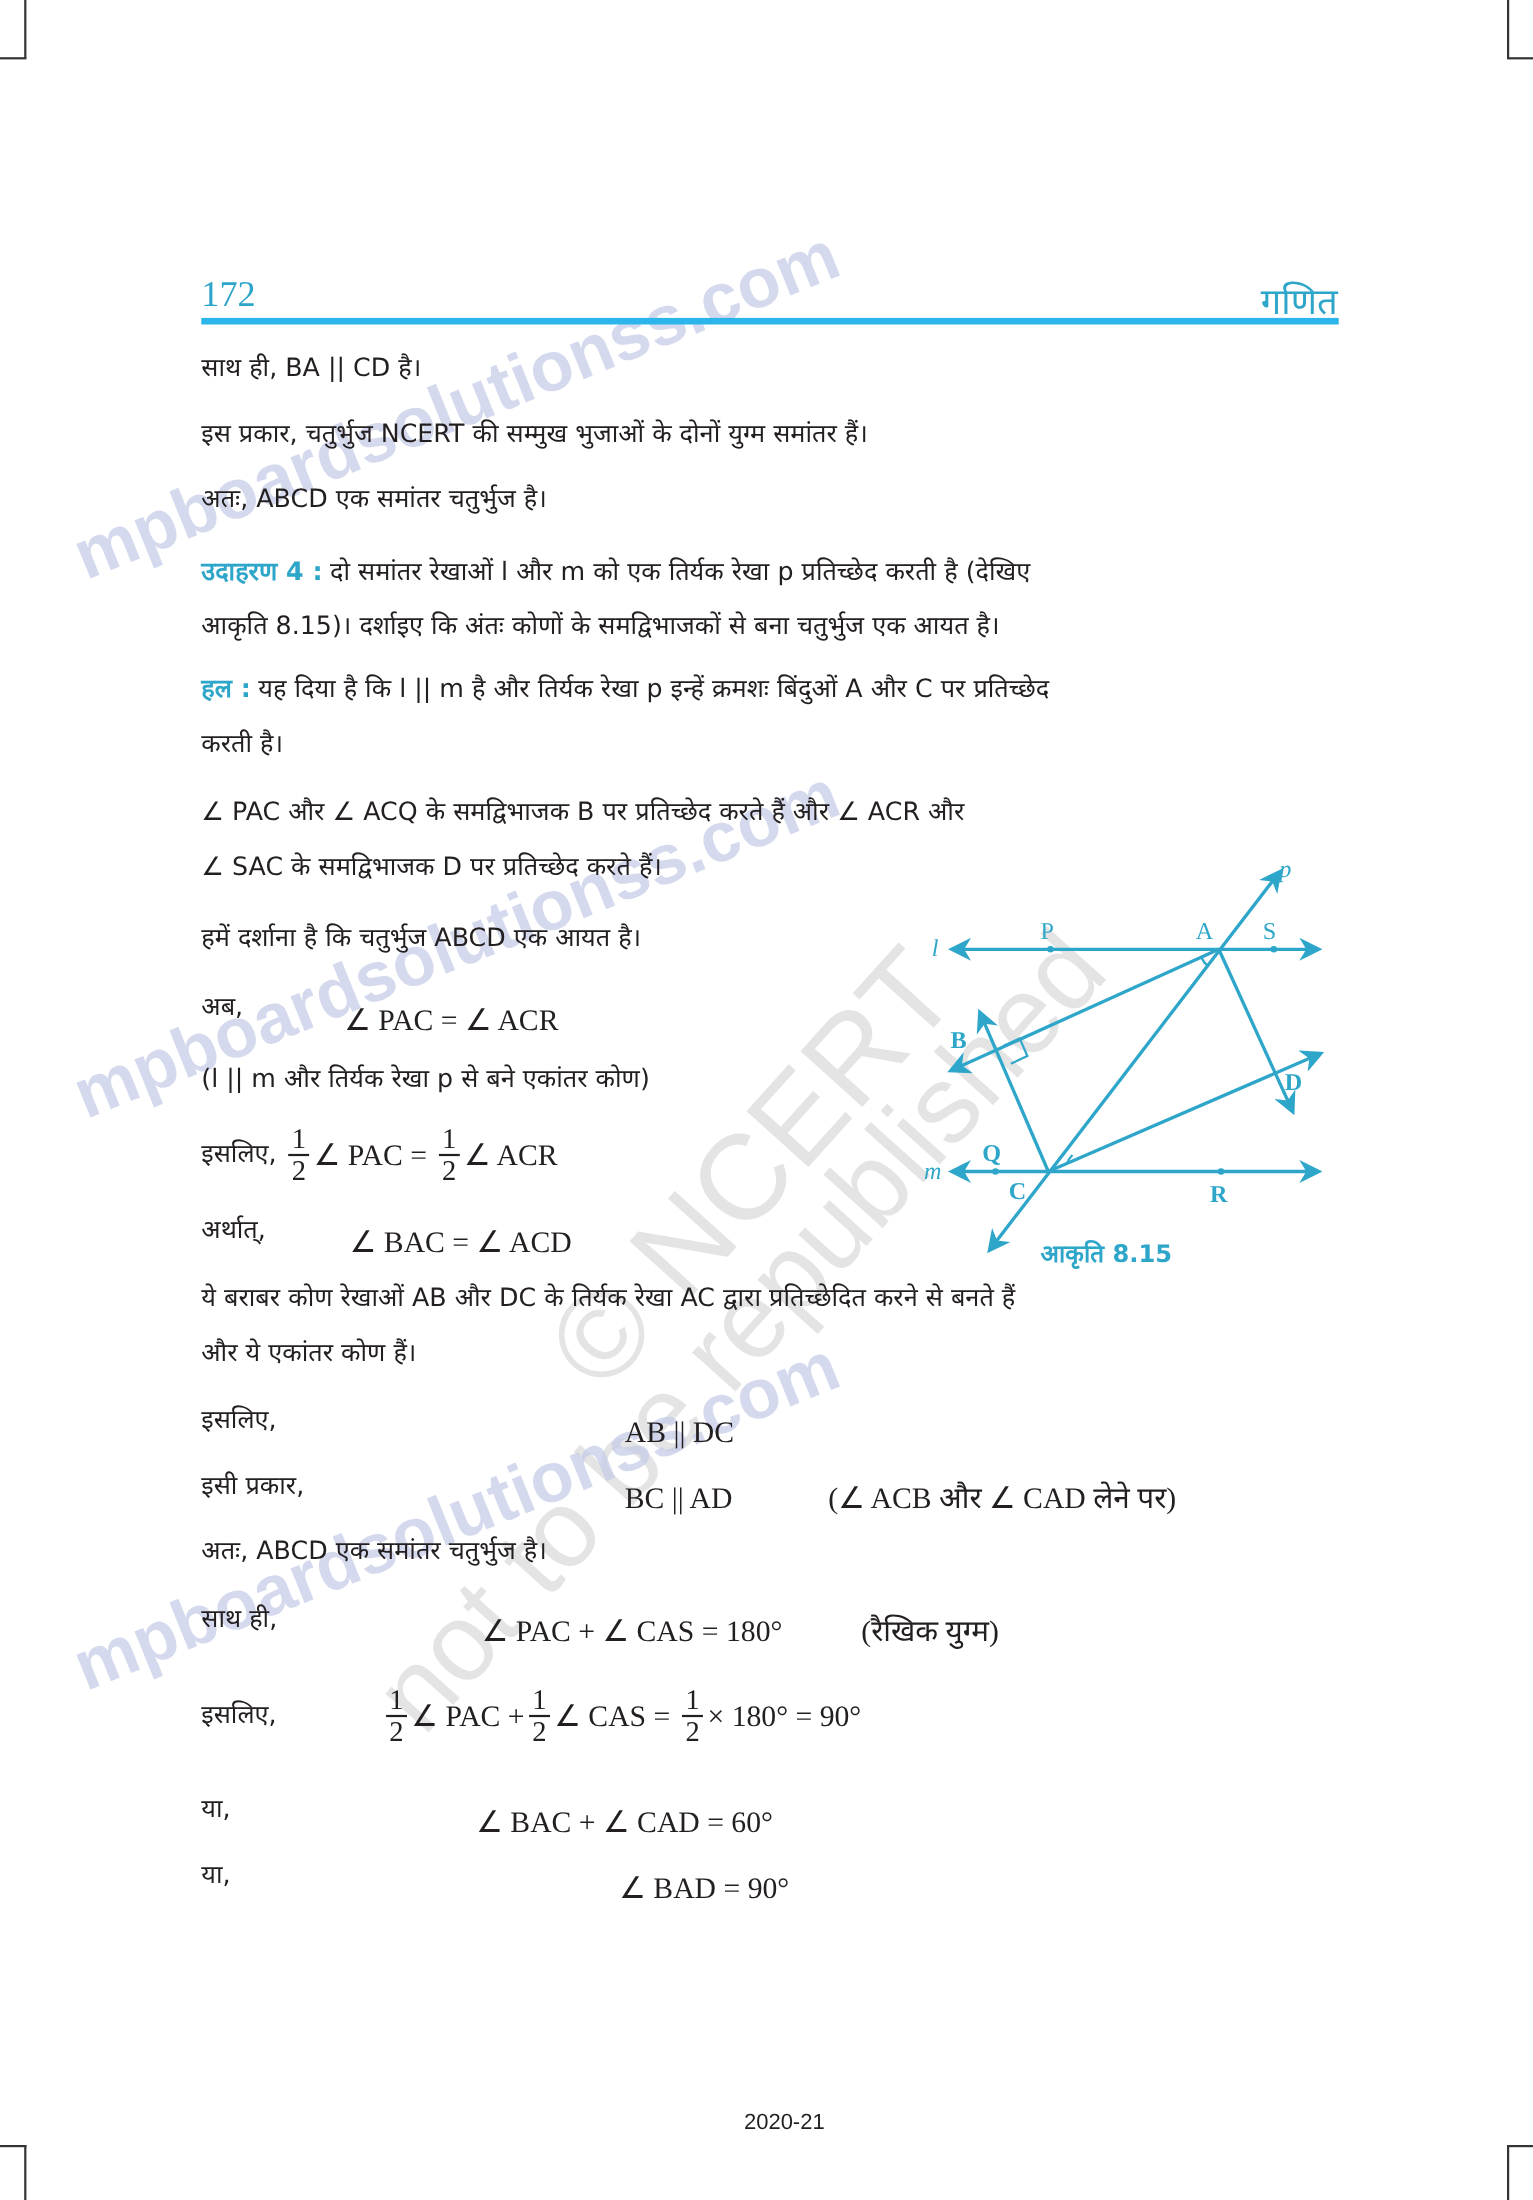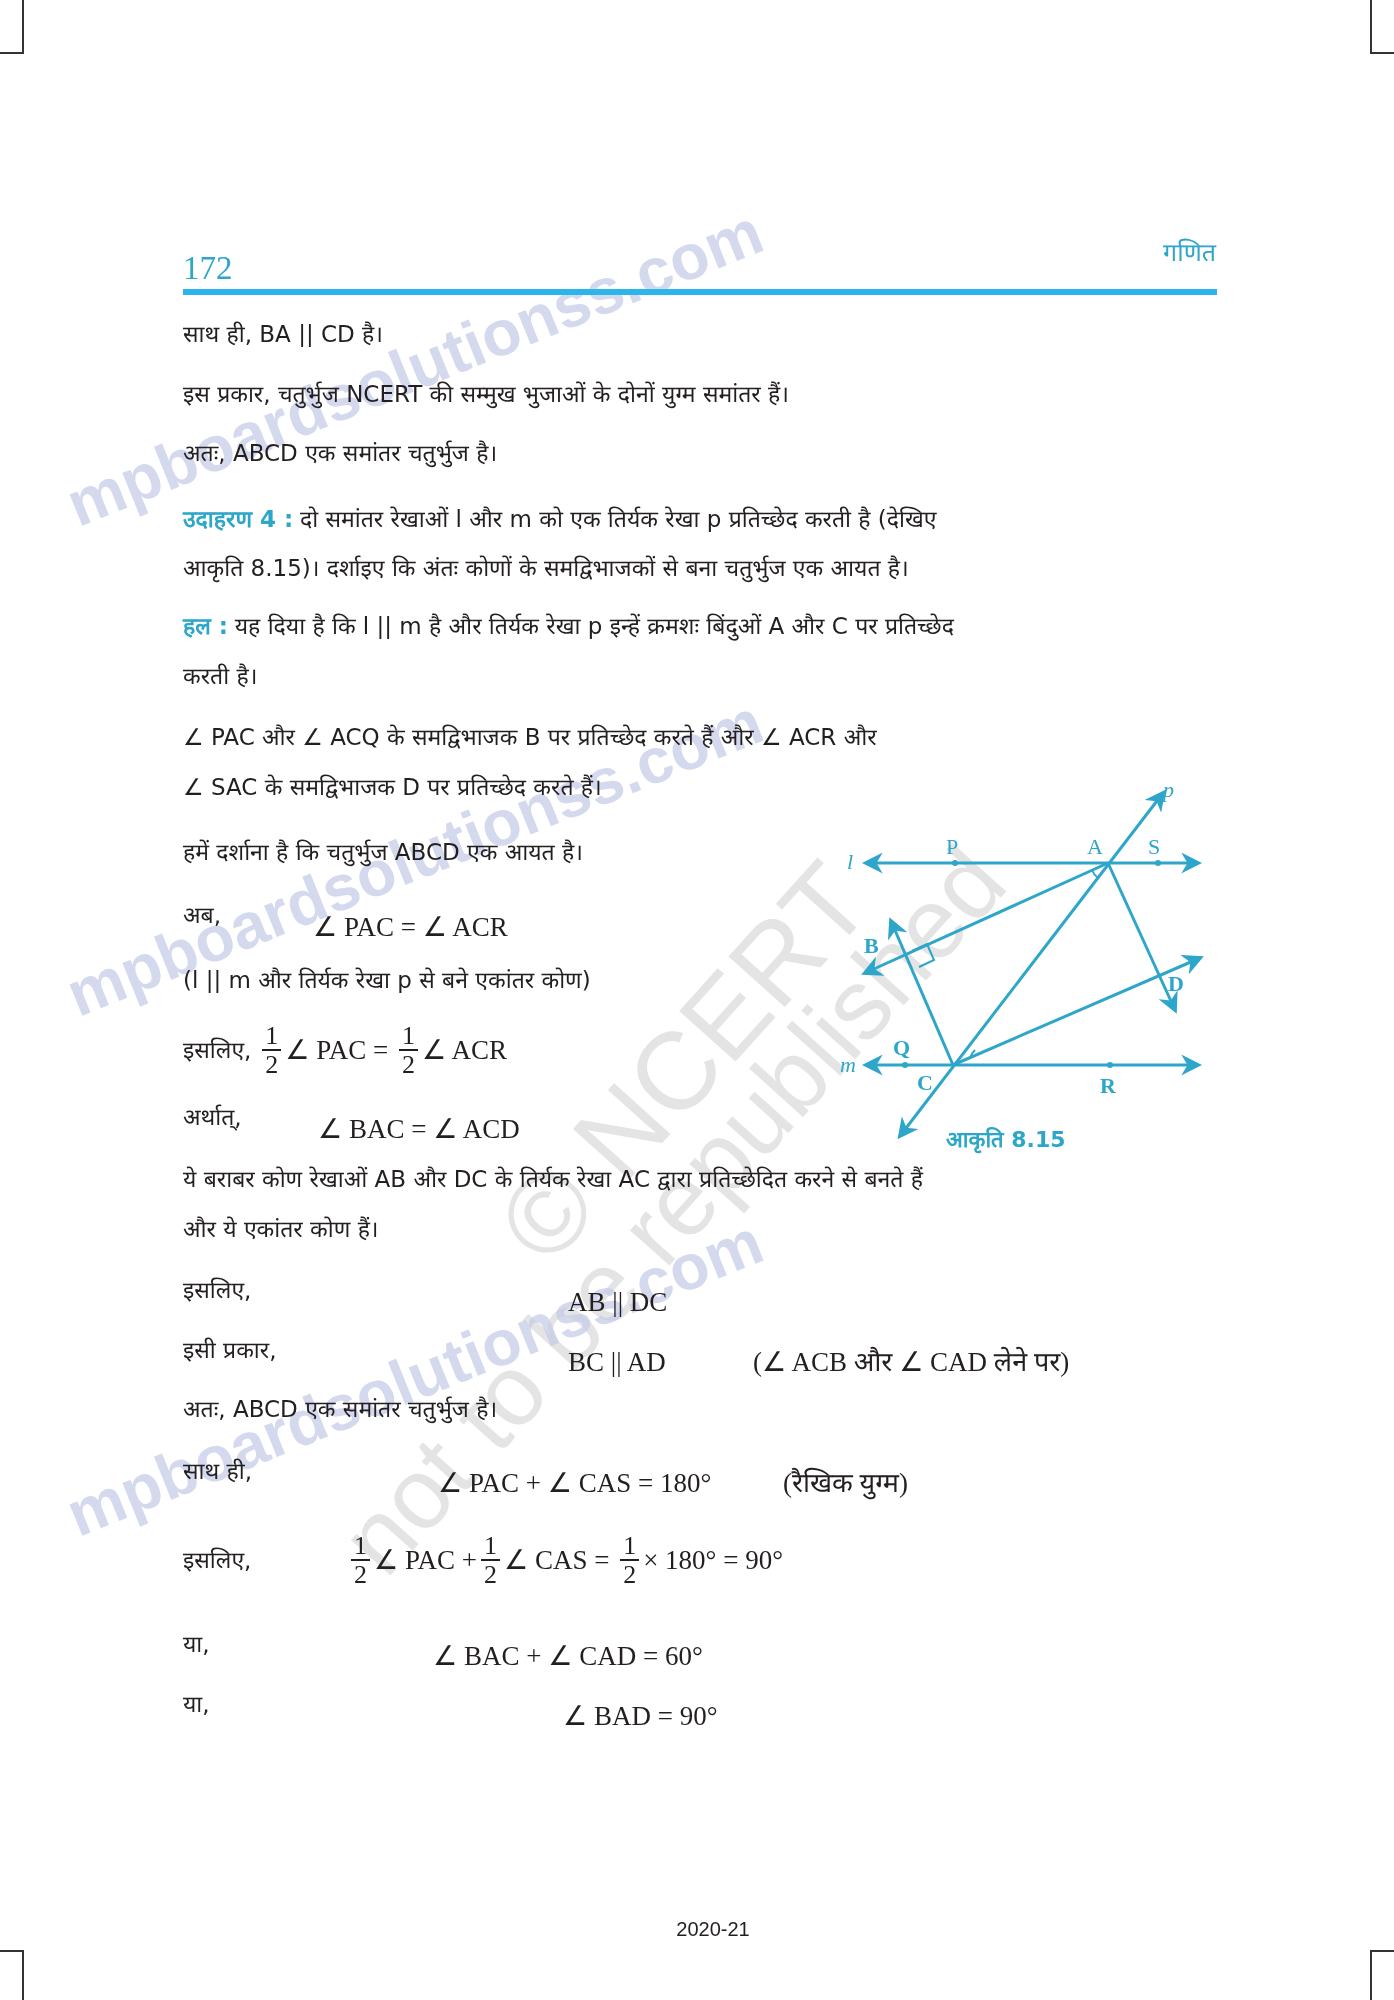--- a/index.html
+++ b/index.html
@@ -4,21 +4,21 @@
 <style>
   html, body { margin:0; padding:0; }
   body { width:1394px; height:2000px; position:relative; background:#ffffff; overflow:hidden;
          font-family:"Liberation Serif","DejaVu Serif",serif; color:#231f20; }
   .crop { position:absolute; background:#333; }
   .wm { position:absolute; font-family:"Liberation Sans","DejaVu Sans",sans-serif; font-weight:bold;
         color:#c7cde8; opacity:0.75; white-space:nowrap; transform-origin:left center; pointer-events:none; }
   .wm2 { position:absolute; font-family:"Liberation Sans","DejaVu Sans",sans-serif;
          color:#e4e4e4; white-space:nowrap; transform-origin:left center; pointer-events:none; }
   .hdr-num { position:absolute; left:183px; top:250px; font-size:33px; color:#2ea6c9; }
-  .hdr-title { position:absolute; right:178px; top:234px; font-size:25px; color:#2ea6c9; font-family:"DejaVu Sans",sans-serif; }
+  .hdr-title { position:absolute; right:178px; top:250px; font-size:33px; color:#2ea6c9; font-family:"DejaVu Sans",sans-serif; }
   .hdr-rule { position:absolute; left:183px; top:289px; width:1034px; height:6px; background:#2cb5ea; }
   .line { position:absolute; left:183px; font-size:27px; white-space:nowrap; line-height:1; }
   .line .hi { font-family:"DejaVu Sans",sans-serif; font-size:23px; }
   .kw { color:#2ea6c9; font-family:"DejaVu Sans",sans-serif; font-weight:bold; font-size:23px; }
   .math { font-family:"Liberation Serif",serif; font-size:27px; }
   .col2 { position:absolute;margin-top:13px; }
   .frac { display:inline-flex; flex-direction:column; align-items:center; vertical-align:middle; margin:0 4px; font-size:26px; line-height:1.05; }
   .frac .num { border-bottom:2px solid #231f20; padding:0 3px; }
   .footer { position:absolute; left:16px; width:1394px; top:1918px; text-align:center;
             font-family:"Liberation Sans","DejaVu Sans",sans-serif; font-size:20px; color:#231f20; }

